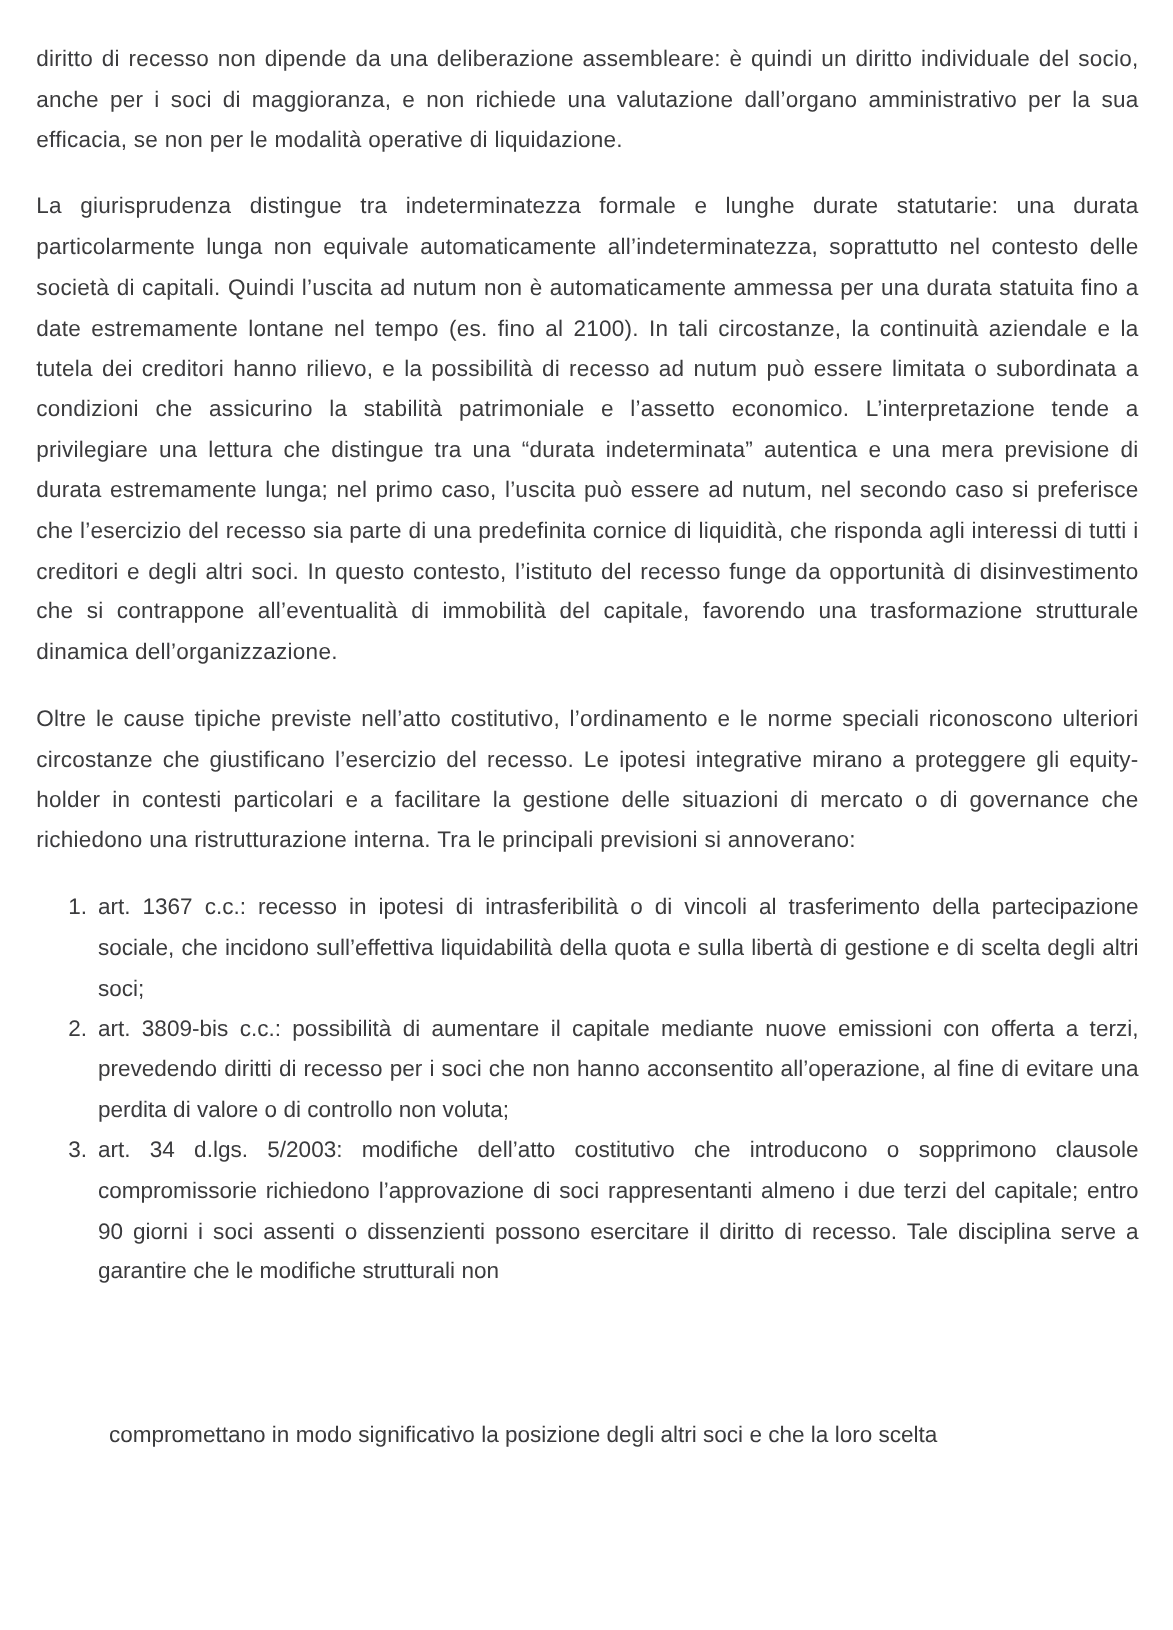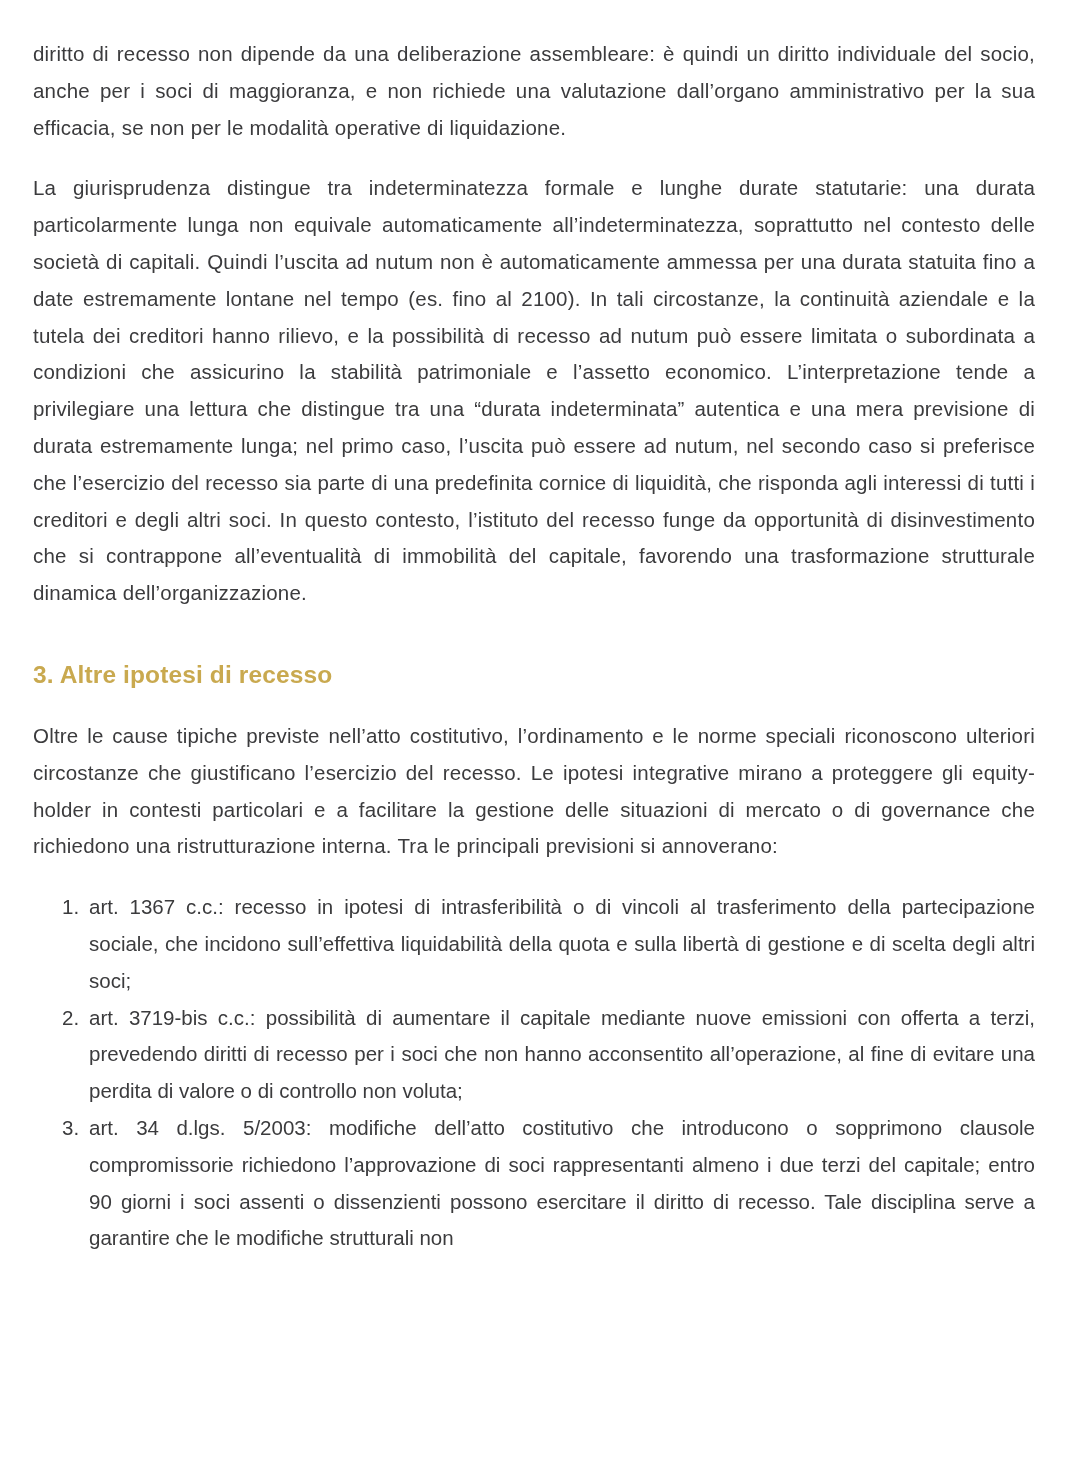--- a/index.html
+++ b/index.html
@@ -112,29 +112,27 @@
 </head>
 <body>
 
 <div class="page">
   <div class="content">
 
     <p class="body-para">diritto di recesso non dipende da una deliberazione assembleare: è quindi un diritto individuale del socio, anche per i soci di maggioranza, e non richiede una valutazione dall’organo amministrativo per la sua efficacia, se non per le modalità operative di liquidazione.</p>
 
     <p class="body-para">La giurisprudenza distingue tra indeterminatezza formale e lunghe durate statutarie: una durata particolarmente lunga non equivale automaticamente all’indeterminatezza, soprattutto nel contesto delle società di capitali. Quindi l’uscita ad nutum non è automaticamente ammessa per una durata statuita fino a date estremamente lontane nel tempo (es. fino al 2100). In tali circostanze, la continuità aziendale e la tutela dei creditori hanno rilievo, e la possibilità di recesso ad nutum può essere limitata o subordinata a condizioni che assicurino la stabilità patrimoniale e l’assetto economico. L’interpretazione tende a privilegiare una lettura che distingue tra una “durata indeterminata” autentica e una mera previsione di durata estremamente lunga; nel primo caso, l’uscita può essere ad nutum, nel secondo caso si preferisce che l’esercizio del recesso sia parte di una predefinita cornice di liquidità, che risponda agli interessi di tutti i creditori e degli altri soci. In questo contesto, l’istituto del recesso funge da opportunità di disinvestimento che si contrappone all’eventualità di immobilità del capitale, favorendo una trasformazione strutturale dinamica dell’organizzazione.</p>
 
-    <div class="heading-block">
-      <h2 class="section-heading">3. Altre ipotesi di recesso</h2>
-    </div>
 
     <p class="body-para">Oltre le cause tipiche previste nell’atto costitutivo, l’ordinamento e le norme speciali riconoscono ulteriori circostanze che giustificano l’esercizio del recesso. Le ipotesi integrative mirano a proteggere gli equity-holder in contesti particolari e a facilitare la gestione delle situazioni di mercato o di governance che richiedono una ristrutturazione interna. Tra le principali previsioni si annoverano:</p>
 
     <ol class="ordered-list">
       <li>art. 1367 c.c.: recesso in ipotesi di intrasferibilità o di vincoli al trasferimento della partecipazione sociale, che incidono sull’effettiva liquidabilità della quota e sulla libertà di gestione e di scelta degli altri soci;</li>
-      <li>art. 3719-bis c.c.: possibilità di aumentare il capitale mediante nuove emissioni con offerta a terzi, prevedendo diritti di recesso per i soci che non hanno acconsentito all’operazione, al fine di evitare una perdita di valore o di controllo non voluta;</li>
+      <li>art. 3809-bis c.c.: possibilità di aumentare il capitale mediante nuove emissioni con offerta a terzi, prevedendo diritti di recesso per i soci che non hanno acconsentito all’operazione, al fine di evitare una perdita di valore o di controllo non voluta;</li>
       <li>art. 34 d.lgs. 5/2003: modifiche dell’atto costitutivo che introducono o sopprimono clausole compromissorie richiedono l’approvazione di soci rappresentanti almeno i due terzi del capitale; entro 90 giorni i soci assenti o dissenzienti possono esercitare il diritto di recesso. Tale disciplina serve a garantire che le modifiche strutturali non</li>
     </ol>
 
     <div class="page-break-gap"></div>
 
+    <p class="continuation-line">compromettano in modo significativo la posizione degli altri soci e che la loro scelta</p>
 
   </div>
 </div>
 
 </body></html>

